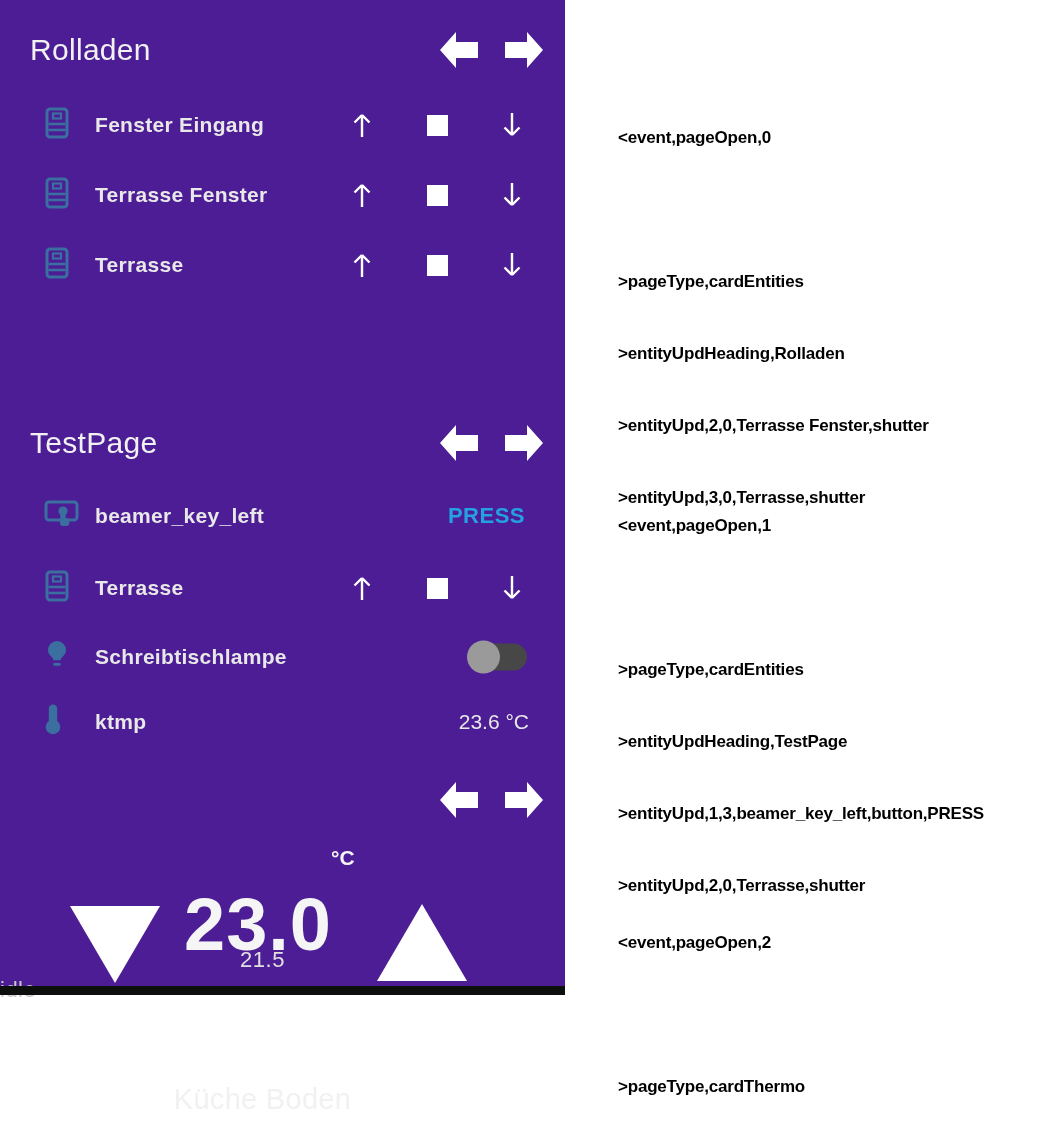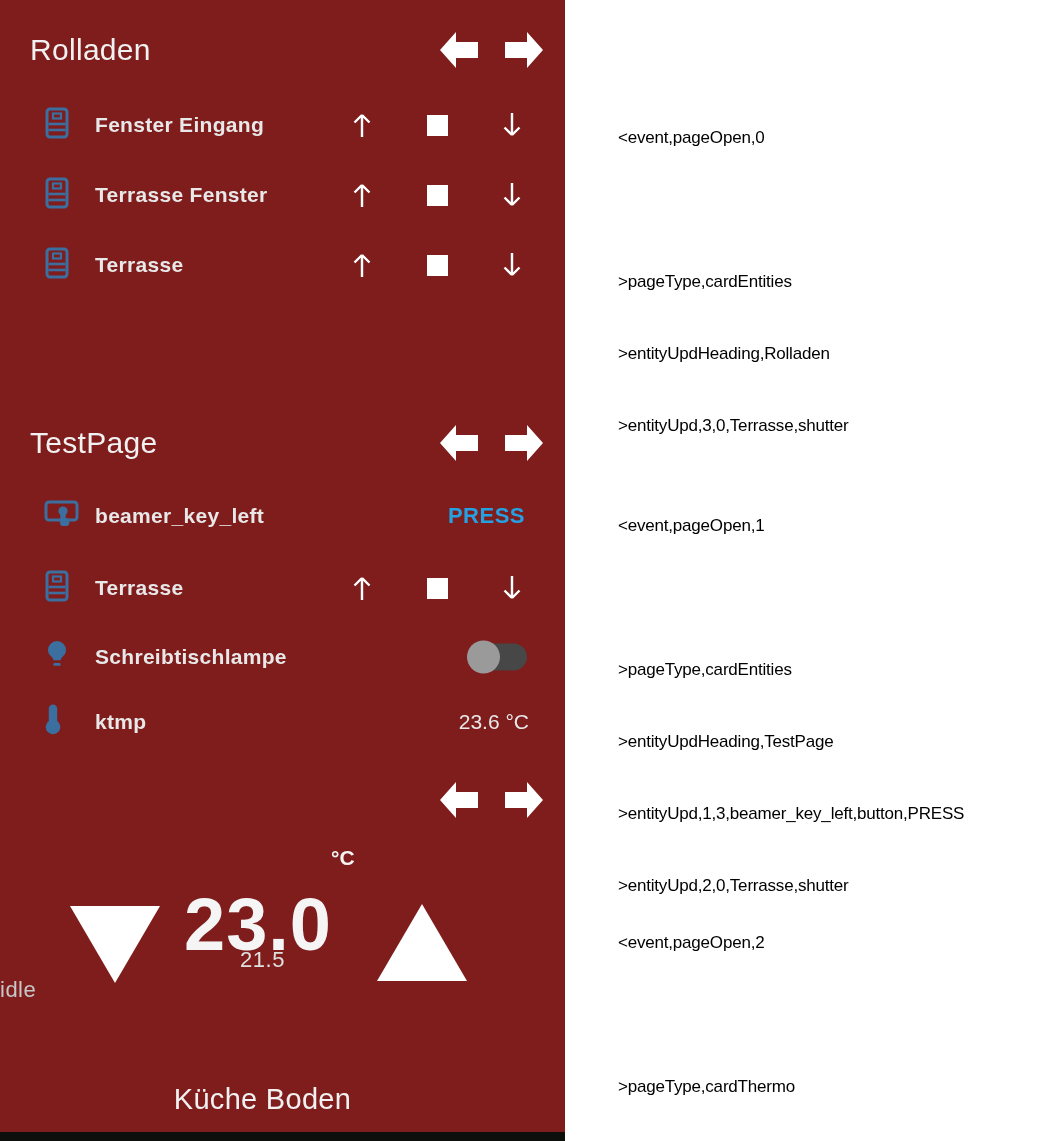--- a/index.html
+++ b/index.html
@@ -2,22 +2,22 @@
 <html><head>
 <meta charset="utf-8">
 <style>
   html,body{margin:0;padding:0;}
   body{
     width:1045px;height:1141px;position:relative;background:#ffffff;
     font-family:"Liberation Sans",sans-serif;overflow:hidden;
   }
   
   .panel{
-    position:absolute;left:0;top:0;width:565px;height:1141px;
-    background:#7f1d1d;color:#e8e8e8;
+    position:absolute;left:0;top:0;width:565px;height:995px;
+    background:#4c1d95;color:#e8e8e8;
   }
   .panel .bottom-strip{
     position:absolute;left:0;bottom:0;width:100%;height:9px;background:#0d0f0d;
   }
   .card-header{
     position:absolute;left:30px;font-size:30px;font-weight:400;color:#f1f1f1;
     letter-spacing:.3px;line-height:36px;
   }
   .nav-arrows{
     position:absolute;right:22px;display:flex;gap:27px;align-items:center;
@@ -81,21 +81,21 @@
     border-left:45px solid transparent;border-right:45px solid transparent;
     border-top:77px solid #ffffff;
   }
   .tri-up{
     left:377px;top:904px;
     border-left:45px solid transparent;border-right:45px solid transparent;
     border-bottom:77px solid #ffffff;
   }
   
   .pblock{
-    position:absolute;left:618px;color:#000000;font-weight:400;
+    position:absolute;left:618px;color:#000000;font-weight:700;
     font-size:17px;line-height:24px;white-space:pre;letter-spacing:-0.2px;
   }
   .pblock .gap{height:24px;}
 </style>
 </head>
 <body>
 
 <div class="panel">
 
   <div class="card-header" style="top:32px">Rolladen</div>
@@ -305,20 +305,21 @@
   <div class="thermo-name">Küche Boden</div>
 
   <div class="bottom-strip"></div>
 </div>
 
 <div class="pblock" style="top:78px">
   <div>&lt;event,pageOpen,0</div>
   <div class="gap"></div>
   <div>&gt;pageType,cardEntities</div>
   <div>&gt;entityUpdHeading,Rolladen</div>
+  <div>&gt;entityUpd,2,0,Terrasse Fenster,shutter</div>
   <div>&gt;entityUpd,3,0,Terrasse,shutter</div>
 </div>
 
 <div class="pblock" style="top:466px">
   <div>&lt;event,pageOpen,1</div>
   <div class="gap"></div>
   <div>&gt;pageType,cardEntities</div>
   <div>&gt;entityUpdHeading,TestPage</div>
   <div>&gt;entityUpd,1,3,beamer_key_left,button,PRESS</div>
   <div>&gt;entityUpd,2,0,Terrasse,shutter</div>

